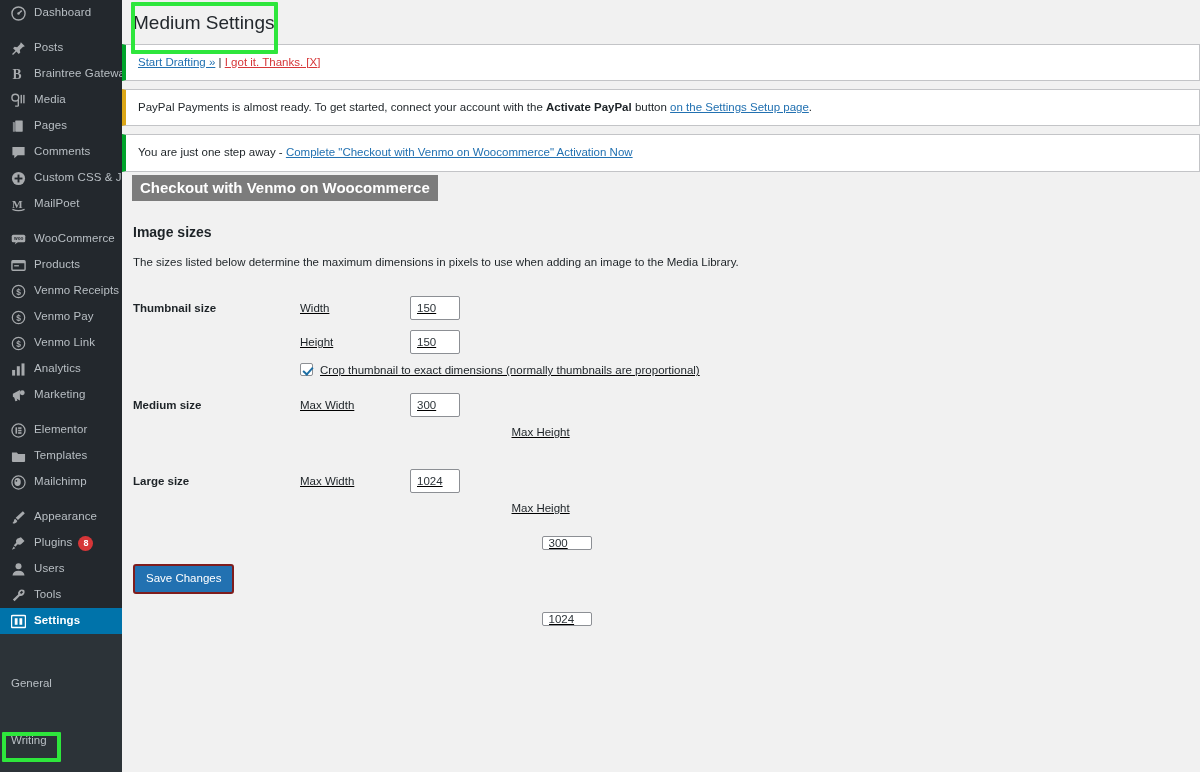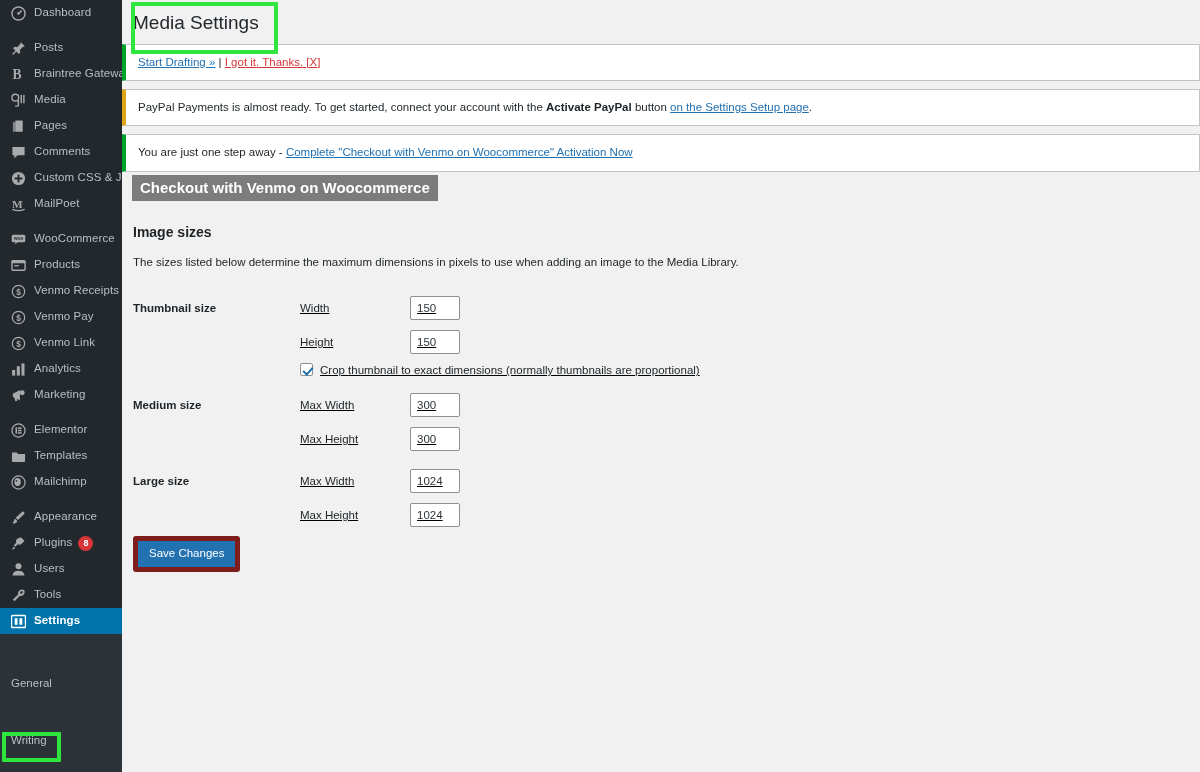--- a/index.html
+++ b/index.html
@@ -94,21 +94,21 @@
   }
 
   table.form-table { border-collapse: collapse; margin-top: 16px; width: 700px; }
   table.form-table th {
     text-align: left; vertical-align: top;
     width: 167px; padding: 14px 10px 14px 0;
     font-size: 11.5px; font-weight: 700; color: #1d2327; line-height: 1.3;
   }
   table.form-table td { padding: 8px 0 8px 0; vertical-align: top; text-decoration: underline; }
   .field-row { display: flex; align-items: center; height: 26px; margin-bottom: 8px; }
-  .field-row:last-child { margin-bottom: 0; }
+  .field-row:last-child { margin-bottom: 0; flex-direction: column; }
   .field-label {
     width: 110px; flex: 0 0 110px; font-size: 11.5px; color: #1d2327;
   }
   .field-input {
     width: 50px; height: 24px; border: 1px solid #8c8f94; border-radius: 2px;
     background: #fff; font-size: 11.5px; color: #2c3338;
     padding: 0 6px; font-family: "Liberation Sans", sans-serif;
   }
   .checkbox-row { display: flex; align-items: flex-end; margin-top: 6px; }
   .cbx {
@@ -121,22 +121,22 @@
     width: 4px; height: 8px; border: solid #1d6fa5;
     border-width: 0 2px 2px 0; transform: rotate(42deg);
   }
   .checkbox-row .cb-label { font-size: 11.5px; color: #1d2327; }
 
   .uploading-block { margin-top: 30px; }
   .uploading-block h2.section-title { margin-top: 0; }
   .uploading-block .checkbox-row { margin-top: 24px; }
 
   .save-btn {
-    display: inline-block;
-    background: #2271b1; border: 5px solid #7f1d1d; border-radius: 3px;
+    margin-top: 28px; display: inline-block;
+    background: #2271b1; border: 2px solid #7f1d1d; border-radius: 3px;
     color: #fff; font-size: 11.5px; padding: 6px 11px; cursor: pointer;
     font-family: "Liberation Sans", sans-serif; line-height: 1.2;
   }
 
   
   .anno {
     position: absolute; border: 4px solid #2ee63c;
     pointer-events: none; z-index: 50; border-radius: 1px;
   }
   #anno-title { left: 131px; top: 2px; width: 147px; height: 52px; }
@@ -378,21 +378,21 @@
         <div class="submenu-item">Writing</div>
         <div class="submenu-item">Reading</div>
         <div class="submenu-item">Discussion</div>
         <div class="submenu-item current">Media</div>
         <div class="submenu-item">Permalinks</div>
       </div>
   </nav>
 
   <div id="main">
 
-    <h1 id="page-title">Media Settings</h1>
+    <h1 id="page-title">Medium Settings</h1>
 
     
     <div class="notice green">
       <p>
         <a href="#">Start Drafting »</a><span> | </span><a href="#" class="dismiss">I got it. Thanks. [X]</a>
       </p>
     </div>
 
     <div class="notice-spacer"></div>
 

